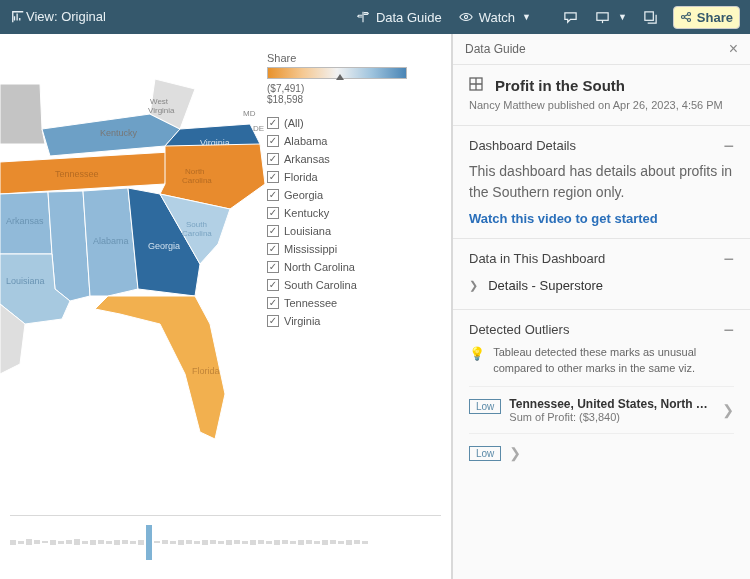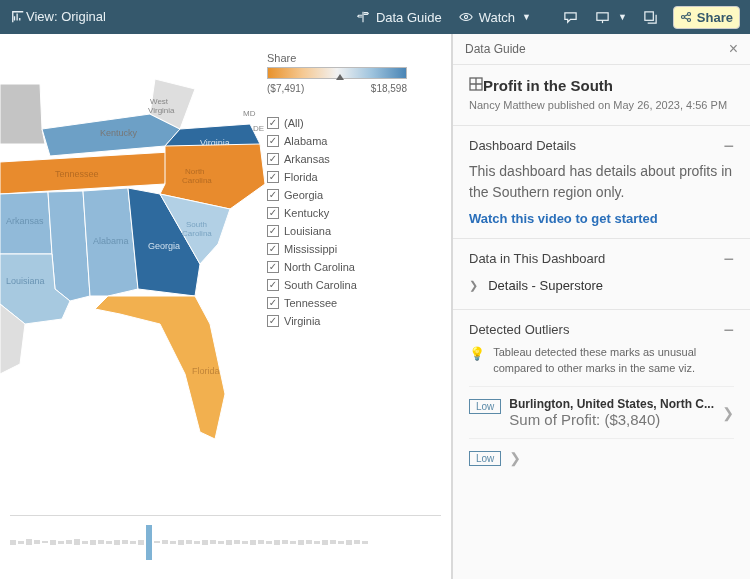--- a/index.html
+++ b/index.html
@@ -12,47 +12,47 @@
   .toolbar .share { background: #fef9c3; color: #35586c; border-radius: 4px; padding: 3px 6px; font-weight: 600; border: 1px solid #ccc; margin-left:6px;}
   .toolbar .caret { font-size: 9px; margin-left: 2px; }
   .main { display: flex; height: calc(100% - 34px); }
   .viz { flex: 1; border-right: 1px solid #d9d9d9; position: relative; overflow: hidden; }
   .map-wrap { position: absolute; left: 0; top: 0; width: 270px; height: 470px; }
   .map-wrap svg { width: 100%; height: 100%; }
   .legend { position: absolute; right: 24px; top: 18px; width: 160px; font-size: 11px; color: #555; }
   .legend-title { font-size: 11px; margin-bottom: 3px; color:#666; }
   .gradient { height: 12px; width: 140px; background: linear-gradient(to right, #e8922c, #f5c891, #f2f2f2, #9fc4de, #4a85b5); border:1px solid #bbb; position:relative;}
   .grad-tick { position:absolute; bottom:-2px; left:49%; width:0; height:0; border-left:4px solid transparent; border-right:4px solid transparent; border-bottom:6px solid #666;}
-  .grad-labels { display: flex; justify-content: space-between; width: 140px; font-size: 10px; color: #666; margin-top: 4px;}
+  .grad-labels { display: flex; justify-content: space-between; width: 140px; font-size: 10px; color: #666; margin-top: 4px; flex-direction: column;}
   .filter { position: absolute; right: 24px; top: 80px; width: 160px; font-size: 11px; color: #555; }
   .filter-title { color:#666; margin-bottom:3px;}
   .chk { display: flex; align-items: center; gap: 5px; line-height: 18px; cursor: pointer; }
   .chk .box { width: 12px; height: 12px; border: 1px solid #888; display: inline-flex; align-items: center; justify-content: center; font-size: 10px; color: #666; }
   .bars { position:absolute; left:10px; bottom:8px; right:10px; height:56px; border-top:1px solid #d9d9d9; padding-top:6px;}
   .bar-row { display:flex; align-items:center; gap:2px; height:40px;}
   .bar { width:6px; background:#d9d9d9;}
   .panel { width: 298px; background: #fafafa; border-left: 1px solid #d9d9d9; overflow-y: auto; }
   .panel-head { display: flex; align-items: center; justify-content: space-between; padding: 6px 12px; font-size: 12px; color: #666; border-bottom:1px solid #e5e5e5;}
   .panel-head .close { cursor: pointer; color: #888; font-size: 16px;}
   .section { padding: 12px 16px; border-bottom: 1px solid #e5e5e5; }
-  .dash-title { display:flex; align-items:center; gap:0; font-size: 15px; font-weight: 600; color: #333; margin-bottom:4px;}
+  .dash-title { display:flex; align-items:center; gap:12px; font-size: 15px; font-weight: 600; color: #333; margin-bottom:4px;}
   .dash-sub { font-size: 11px; color: #777; line-height:1.4;}
   .sect-head { display:flex; justify-content:space-between; align-items:center; font-size: 13px; color:#444; margin-bottom:8px;}
   .sect-head .minus { color:#888; cursor:pointer; font-size:18px; line-height:10px;}
   .sect-body { font-size: 14px; color:#666; line-height:1.5;}
   .link { color:#2a6fba; text-decoration:none; font-weight:600; cursor:pointer; display:inline-block; margin-top:8px;}
   .data-row { display:flex; align-items:center; gap:10px; font-size:13px; color:#333; padding:4px 0;}
   .data-row .chev { color:#888; font-size:11px;}
   .outlier-desc { display:flex; gap:8px; font-size:11px; color:#666; line-height:1.4;}
   .outlier { display:flex; align-items:flex-start; gap:8px; padding:10px 0; border-top:1px solid #eee;}
   .outlier:first-of-type { margin-top:10px;}
   .badge { border:1px solid #5b8aa8; color:#5b8aa8; font-size:10px; padding:1px 6px; flex-shrink:0; margin-top:2px;}
   .out-text { flex:1; min-width:0; }
   .out-title { font-size:12px; font-weight:600; color:#333; white-space:nowrap; overflow:hidden; text-overflow:ellipsis;}
-  .out-sub { font-size:15px; color:#777;}
+  .out-sub { font-size:11px; color:#777;}
   .out-chev { color:#aaa; font-size:14px; align-self:center; cursor:pointer;}
   .bulb { color:#aaa; font-size:13px; flex-shrink:0;}
 </style>
 </head>
 <body>
 
 <div class="toolbar">
   <div class="view-label">
     <span class="tb-icon">
       <svg viewBox="0 0 16 16" width="14" height="14" fill="none" stroke="#e8f0f4" stroke-width="1.5">
@@ -280,21 +280,21 @@
     <div class="section">
       <div class="dash-title">
         <span>
           <svg width="14" height="14" viewBox="0 0 14 14" fill="none" stroke="#666" stroke-width="1.3">
               <rect x="1" y="1" width="12" height="12"></rect>
               <path d="M7 1v12M1 7h12"></path>
             </svg>
         </span>
         <span>Profit in the South</span>
       </div>
-      <div class="dash-sub">Nancy Matthew published on May 26, 2023, 4:56 PM</div>
+      <div class="dash-sub">Nancy Matthew published on Apr 26, 2023, 4:56 PM</div>
     </div>
     <div class="section">
       <div class="sect-head">
         <span>Dashboard Details</span>
         <span class="minus">−</span>
       </div>
       <div class="sect-body">This dashboard has details about profits in the Southern region only.</div>
       <a class="link">Watch this video to get started</a>
     </div>
     <div class="section">
@@ -313,21 +313,21 @@
         <span class="minus">−</span>
       </div>
       <div class="outlier-desc">
         <span class="bulb">💡</span>
         <span>Tableau detected these marks as unusual compared to other marks in the same viz.</span>
       </div>
       <div id="outlier-items">
           <div class="outlier">
             <span class="badge">Low</span>
             <div class="out-text">
-              <div class="out-title">Burlington, United States, North C...</div>
+              <div class="out-title">Tennessee, United States, North C...</div>
               <div class="out-sub">Sum of Profit: ($3,840)</div>
             </div>
             <span class="out-chev">❯</span>
           </div>
           <div class="outlier">
             <span class="badge">Low</span>
             <span class="out-chev">❯</span>
           </div>
         </div>
     </div>

